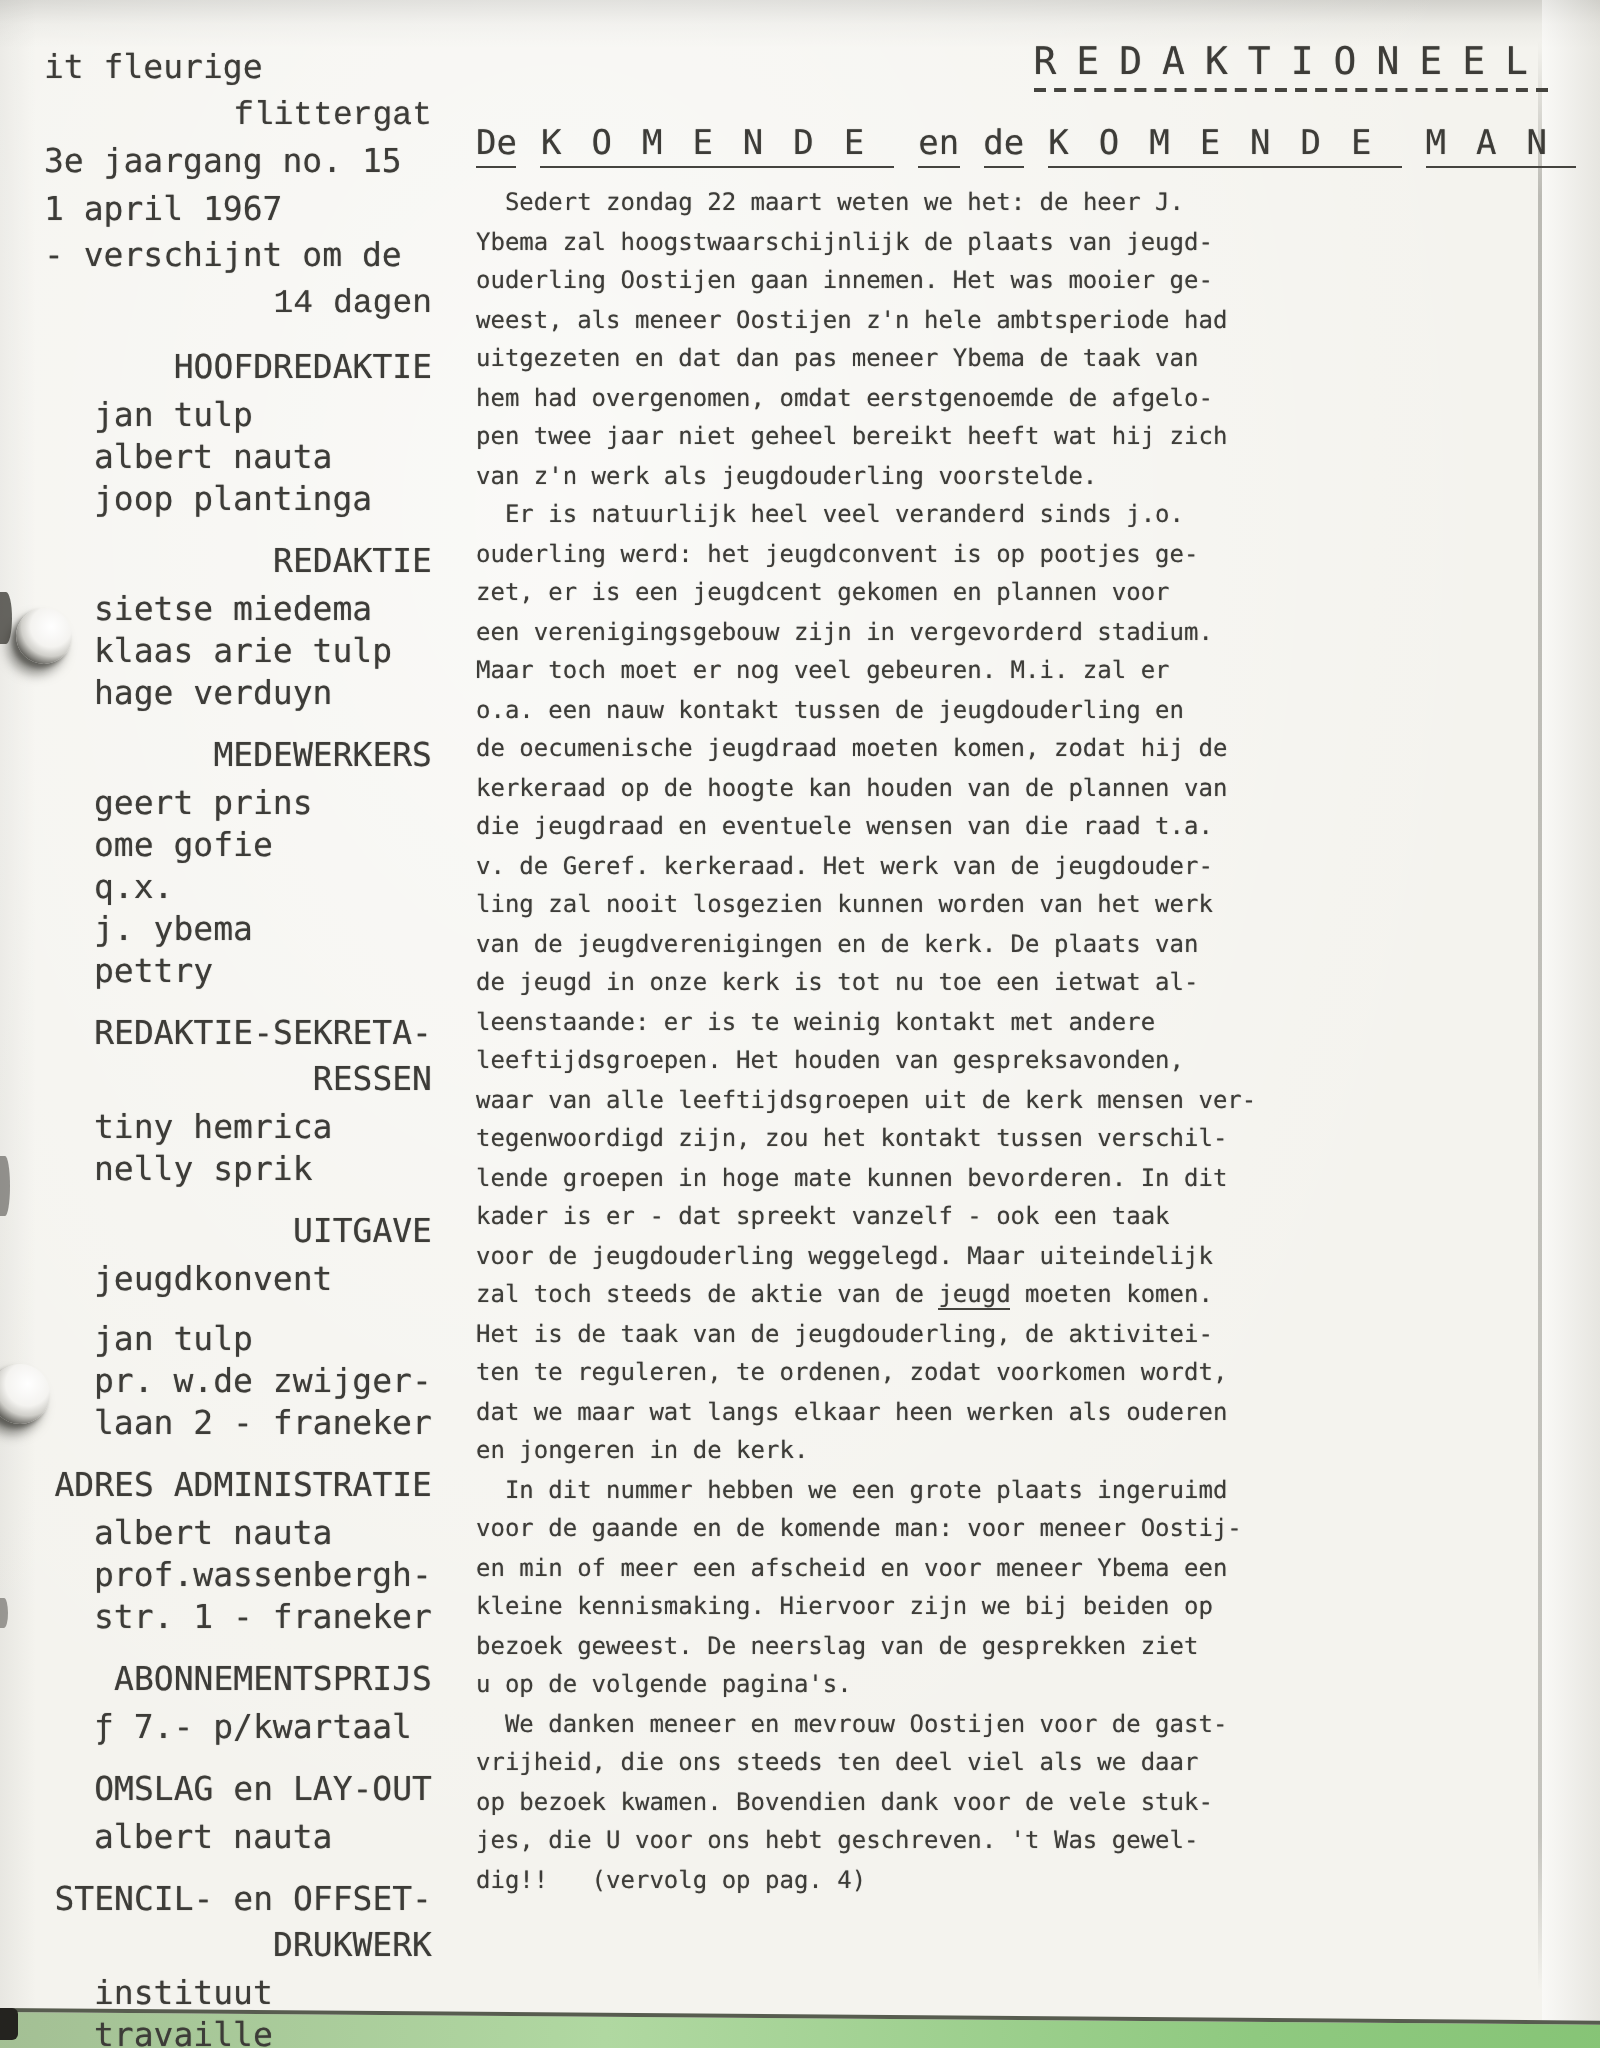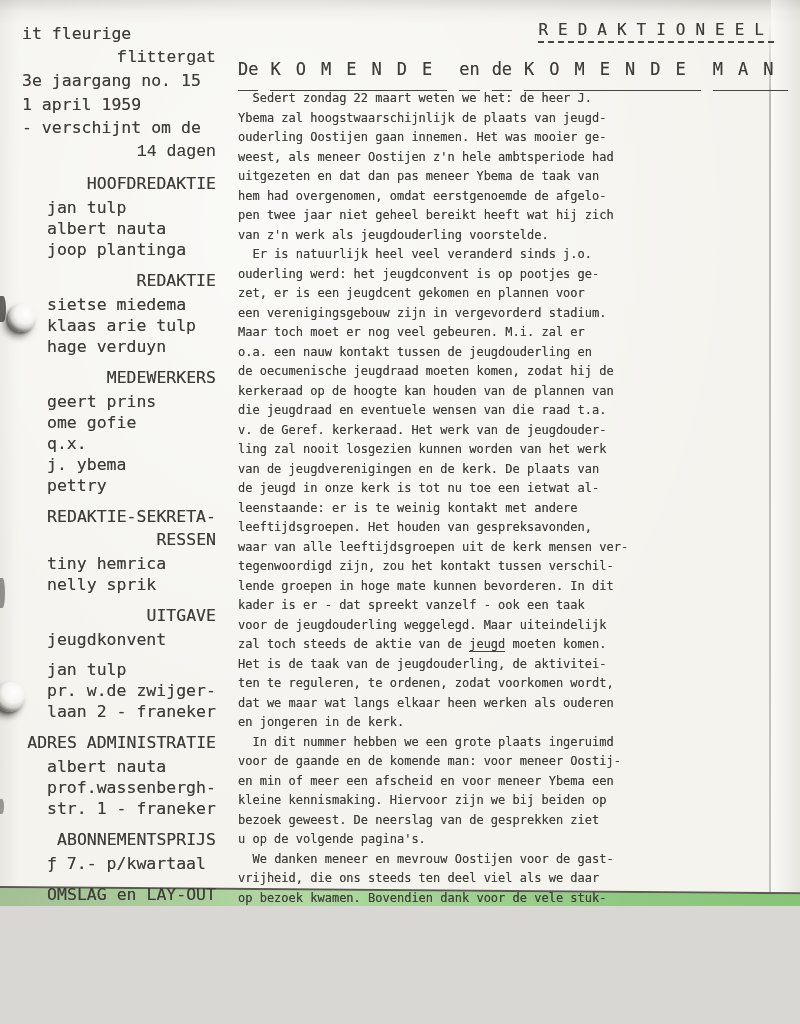--- a/index.html
+++ b/index.html
@@ -1,18 +1,18 @@
 <!DOCTYPE html>
 <html><head>
 <meta charset="utf-8">
 <style>
   html,body{margin:0;padding:0;background:#d8d7d3;}
   .page{
     position:relative;
-    width:800px;height:906px;
+    width:800px;height:1024px;
     margin:0 auto;
     overflow:hidden;
     font-family:"DejaVu Sans Mono",monospace;
     color:#3d3c38;
     background:
       radial-gradient(ellipse at 35% 25%, rgba(255,255,255,0.55), transparent 65%),
       linear-gradient(to bottom, rgba(130,130,125,0.30) 0px, rgba(130,130,125,0.08) 12px, rgba(130,130,125,0) 24px),
       linear-gradient(to right, rgba(120,120,114,0.10) 0px, rgba(120,120,114,0) 18px),
       #f4f3ee;
     text-shadow:0 0 0.5px rgba(55,54,50,0.55);
@@ -42,24 +42,24 @@
   .sidebar{position:absolute;left:22px;top:22px;width:194px;font-size:16.5px;line-height:23px;}
   .sb-right{text-align:right;font-family:Liberation Mono, monospace;}
   .sb-sec{margin-top:9px;}
   .sb-head{white-space:pre;text-align:right;}
   .sb-head2{text-align:right;}
   .sb-items{padding-left:25px;white-space:pre-line;line-height:21px;margin-top:2px;}
   .sidebar .mast{line-height:23.5px;}
   
   .main{position:absolute;left:238px;top:16px;width:536px;}
   .kicker-row{text-align:right;margin-top:4px;}
-  .kicker{display:inline-block;font-size:16px;letter-spacing:10px;
+  .kicker{display:inline-block;font-size:19px;letter-spacing:10px;
     border-bottom:2px dashed #45443f;padding-bottom:2px;}
   .title{margin:16px 0 10px 0;font-size:17px;font-weight:normal;}
-  .title span{border-bottom:1.6px solid #45443f;padding-bottom:11px;margin-right:12px;}
+  .title span{border-bottom:1.6px solid #45443f;padding-bottom:1px;margin-right:12px;}
   .title .caps{letter-spacing:15px;}
   .body-text{font-size:12px;line-height:19.5px;}
   .body-text .para{white-space:pre-wrap;}
   .jeugd-line{white-space:pre;}
   .u-word{border-bottom:1.6px solid #45443f;}
 </style>
 </head>
 <body>
 
 <div class="page">
@@ -73,21 +73,21 @@
   <div class="edge-smudge smudge-2"></div>
   <div class="edge-smudge smudge-3"></div>
   <div class="cover-band"></div>
   <div class="corner-mark"></div>
 
   <div class="sidebar">
     <div class="mast">
       <div>it fleurige</div>
       <div class="sb-right">flittergat</div>
       <div>3e jaargang no. 15</div>
-      <div>1 april 1959</div>
+      <div>1 april 1967</div>
       <div>- verschijnt om de</div>
       <div class="sb-right">14 dagen</div>
     </div>
 
     <div class="sb-sec">
       <div class="sb-head">HOOFDREDAKTIE</div>
       <div class="sb-items">jan tulp
 albert nauta
 joop plantinga</div>
     </div>

